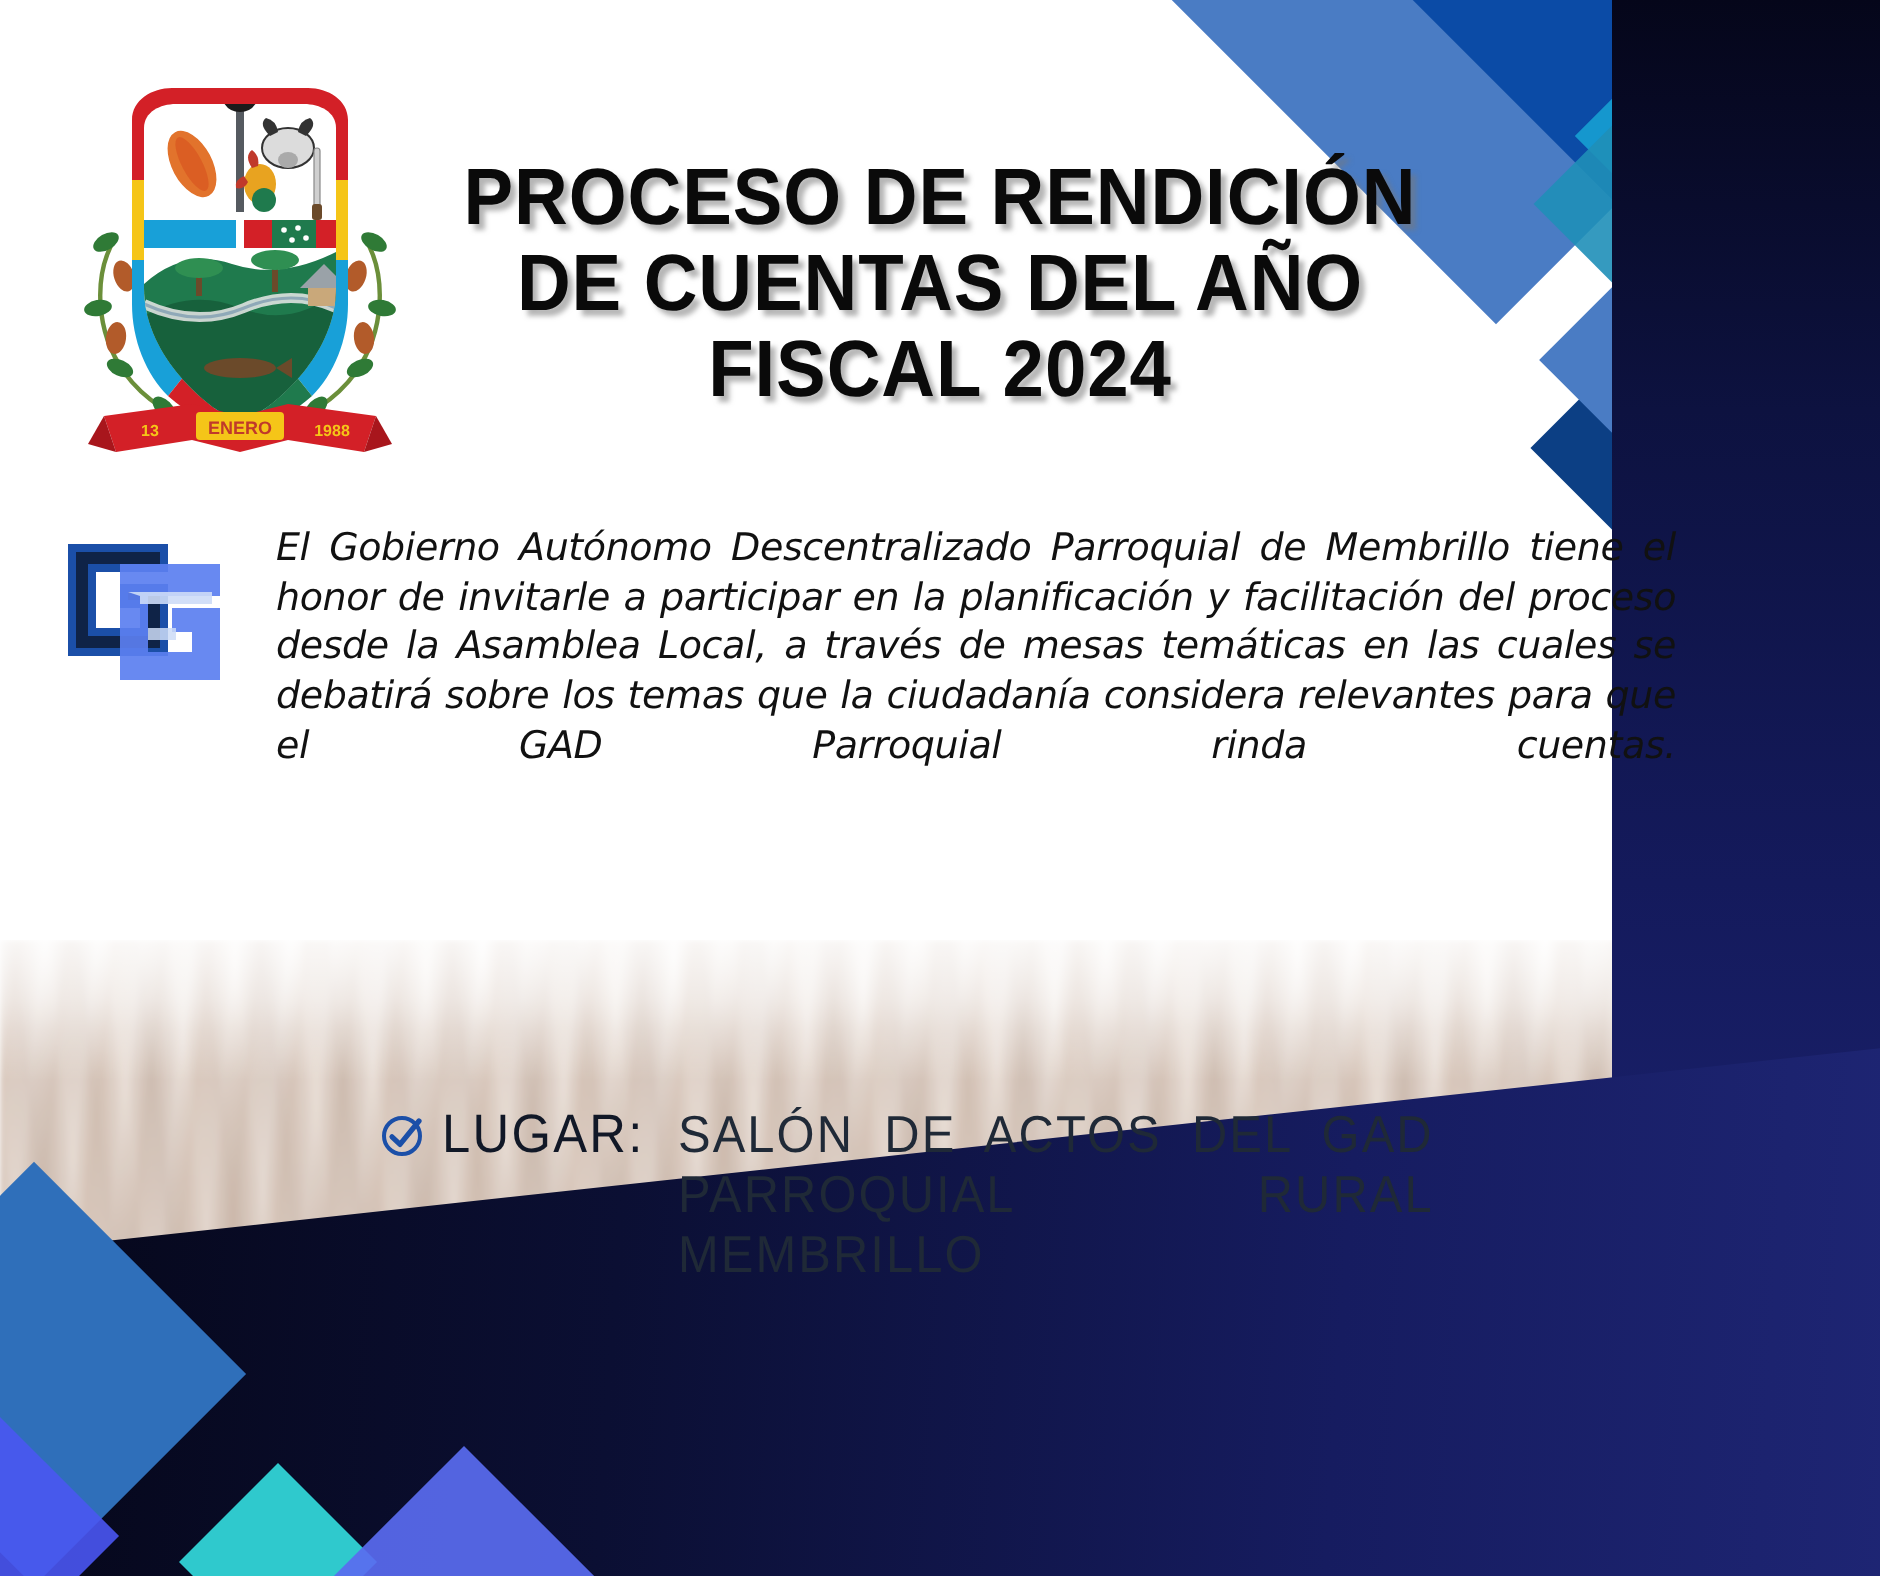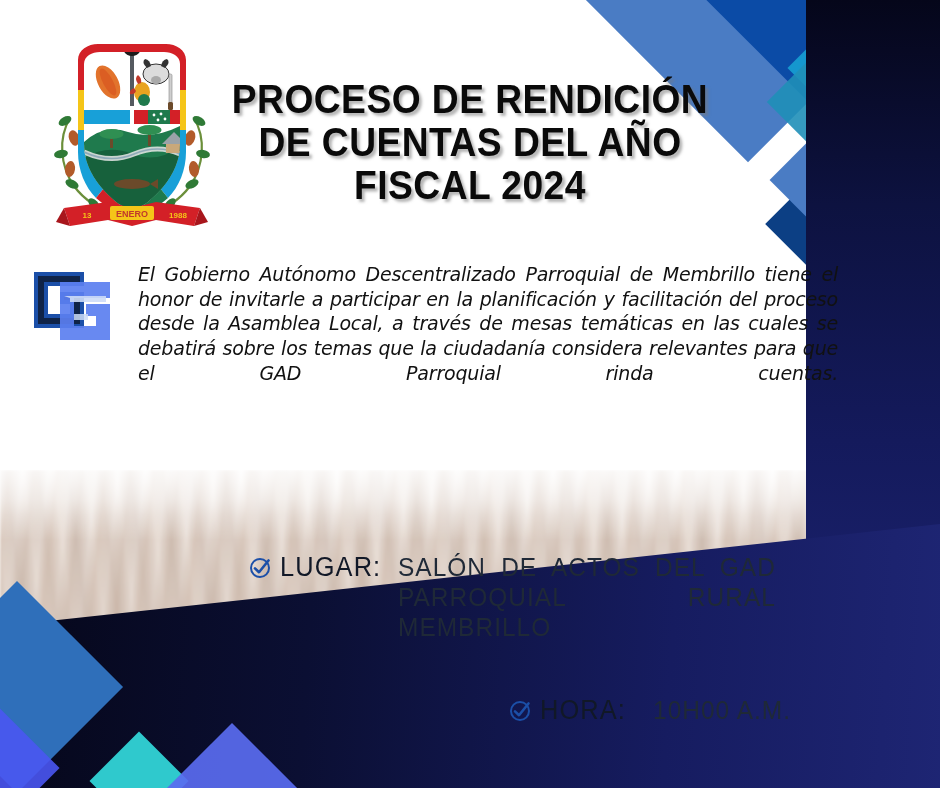--- a/index.html
+++ b/index.html
@@ -120,21 +120,21 @@
     transform: rotate(-6.2deg);
     transform-origin: left bottom;
   }
 
   .d-bl1 { left: -58px; top: 612px; width: 150px; height: 150px; background: #2f6fba; }
   .d-bl2 { left: -66px; top: 716px; width: 104px; height: 104px; background: #4a57f2; opacity: .9; }
   .d-bl3 { left: 104px; top: 746px; width: 70px;  height: 70px;  background: #2fc9cd; }
   .d-bl4 { left: 186px; top: 742px; width: 92px;  height: 92px;  background: #5a6bf0; opacity: .92; }
 
   
-  .crest { position: absolute; left: 48px; top: 26px; width: 168px; height: 205px; }
+  .crest { position: absolute; left: 36px; top: 26px; width: 168px; height: 205px; }
 
   
   .title {
     position: absolute;
     left: 210px;
     top: 78px;
     width: 520px;
     text-align: center;
     font-family: "Liberation Sans Narrow", "Liberation Sans", sans-serif;
     font-weight: 700;
@@ -171,21 +171,20 @@
   .details {
     position: absolute;
     left: 190px;
     top: 552px;
     width: 610px;
   }
   .detail-row {
     display: flex;
     align-items: flex-start;
     margin-bottom: 22px;
-    justify-content: flex-end;
   }
   .detail-row:last-child { margin-bottom: 0; }
   .chk { flex: 0 0 auto; width: 26px; height: 30px; margin-right: 5px; }
   .chk svg { display: block; margin-top: 4px; }
   .d-label {
     flex: 0 0 auto;
     font-family: "Liberation Sans Narrow", "Liberation Sans", sans-serif;
     font-weight: 400;
     font-size: 27px;
     line-height: 1.16;
@@ -384,26 +383,16 @@
         <svg width="24" height="24" viewBox="0 0 24 24">
           <circle cx="11" cy="12" r="9" fill="none" stroke="#1b4fa8" stroke-width="2"></circle>
           <path d="M6 12.4 L10 16.2 L19.5 4.5" fill="none" stroke="#1b4fa8" stroke-width="2.6" stroke-linecap="round" stroke-linejoin="round"></path>
         </svg>
       </span>
       <span class="d-label">LUGAR:</span>
       <span class="d-value justify">SALÓN DE ACTOS DEL GAD PARROQUIAL RURAL MEMBRILLO</span>
     </div>
 
 
-    <div class="detail-row row-hora">
-      <span class="chk">
-        <svg width="24" height="24" viewBox="0 0 24 24">
-          <circle cx="11" cy="12" r="9" fill="none" stroke="#1b4fa8" stroke-width="2"></circle>
-          <path d="M6 12.4 L10 16.2 L19.5 4.5" fill="none" stroke="#1b4fa8" stroke-width="2.6" stroke-linecap="round" stroke-linejoin="round"></path>
-        </svg>
-      </span>
-      <span class="d-label">HORA:</span>
-      <span class="d-value">10H00 A.M.</span>
-    </div>
 
   </div>
 
 </div>
 
 </body></html>

